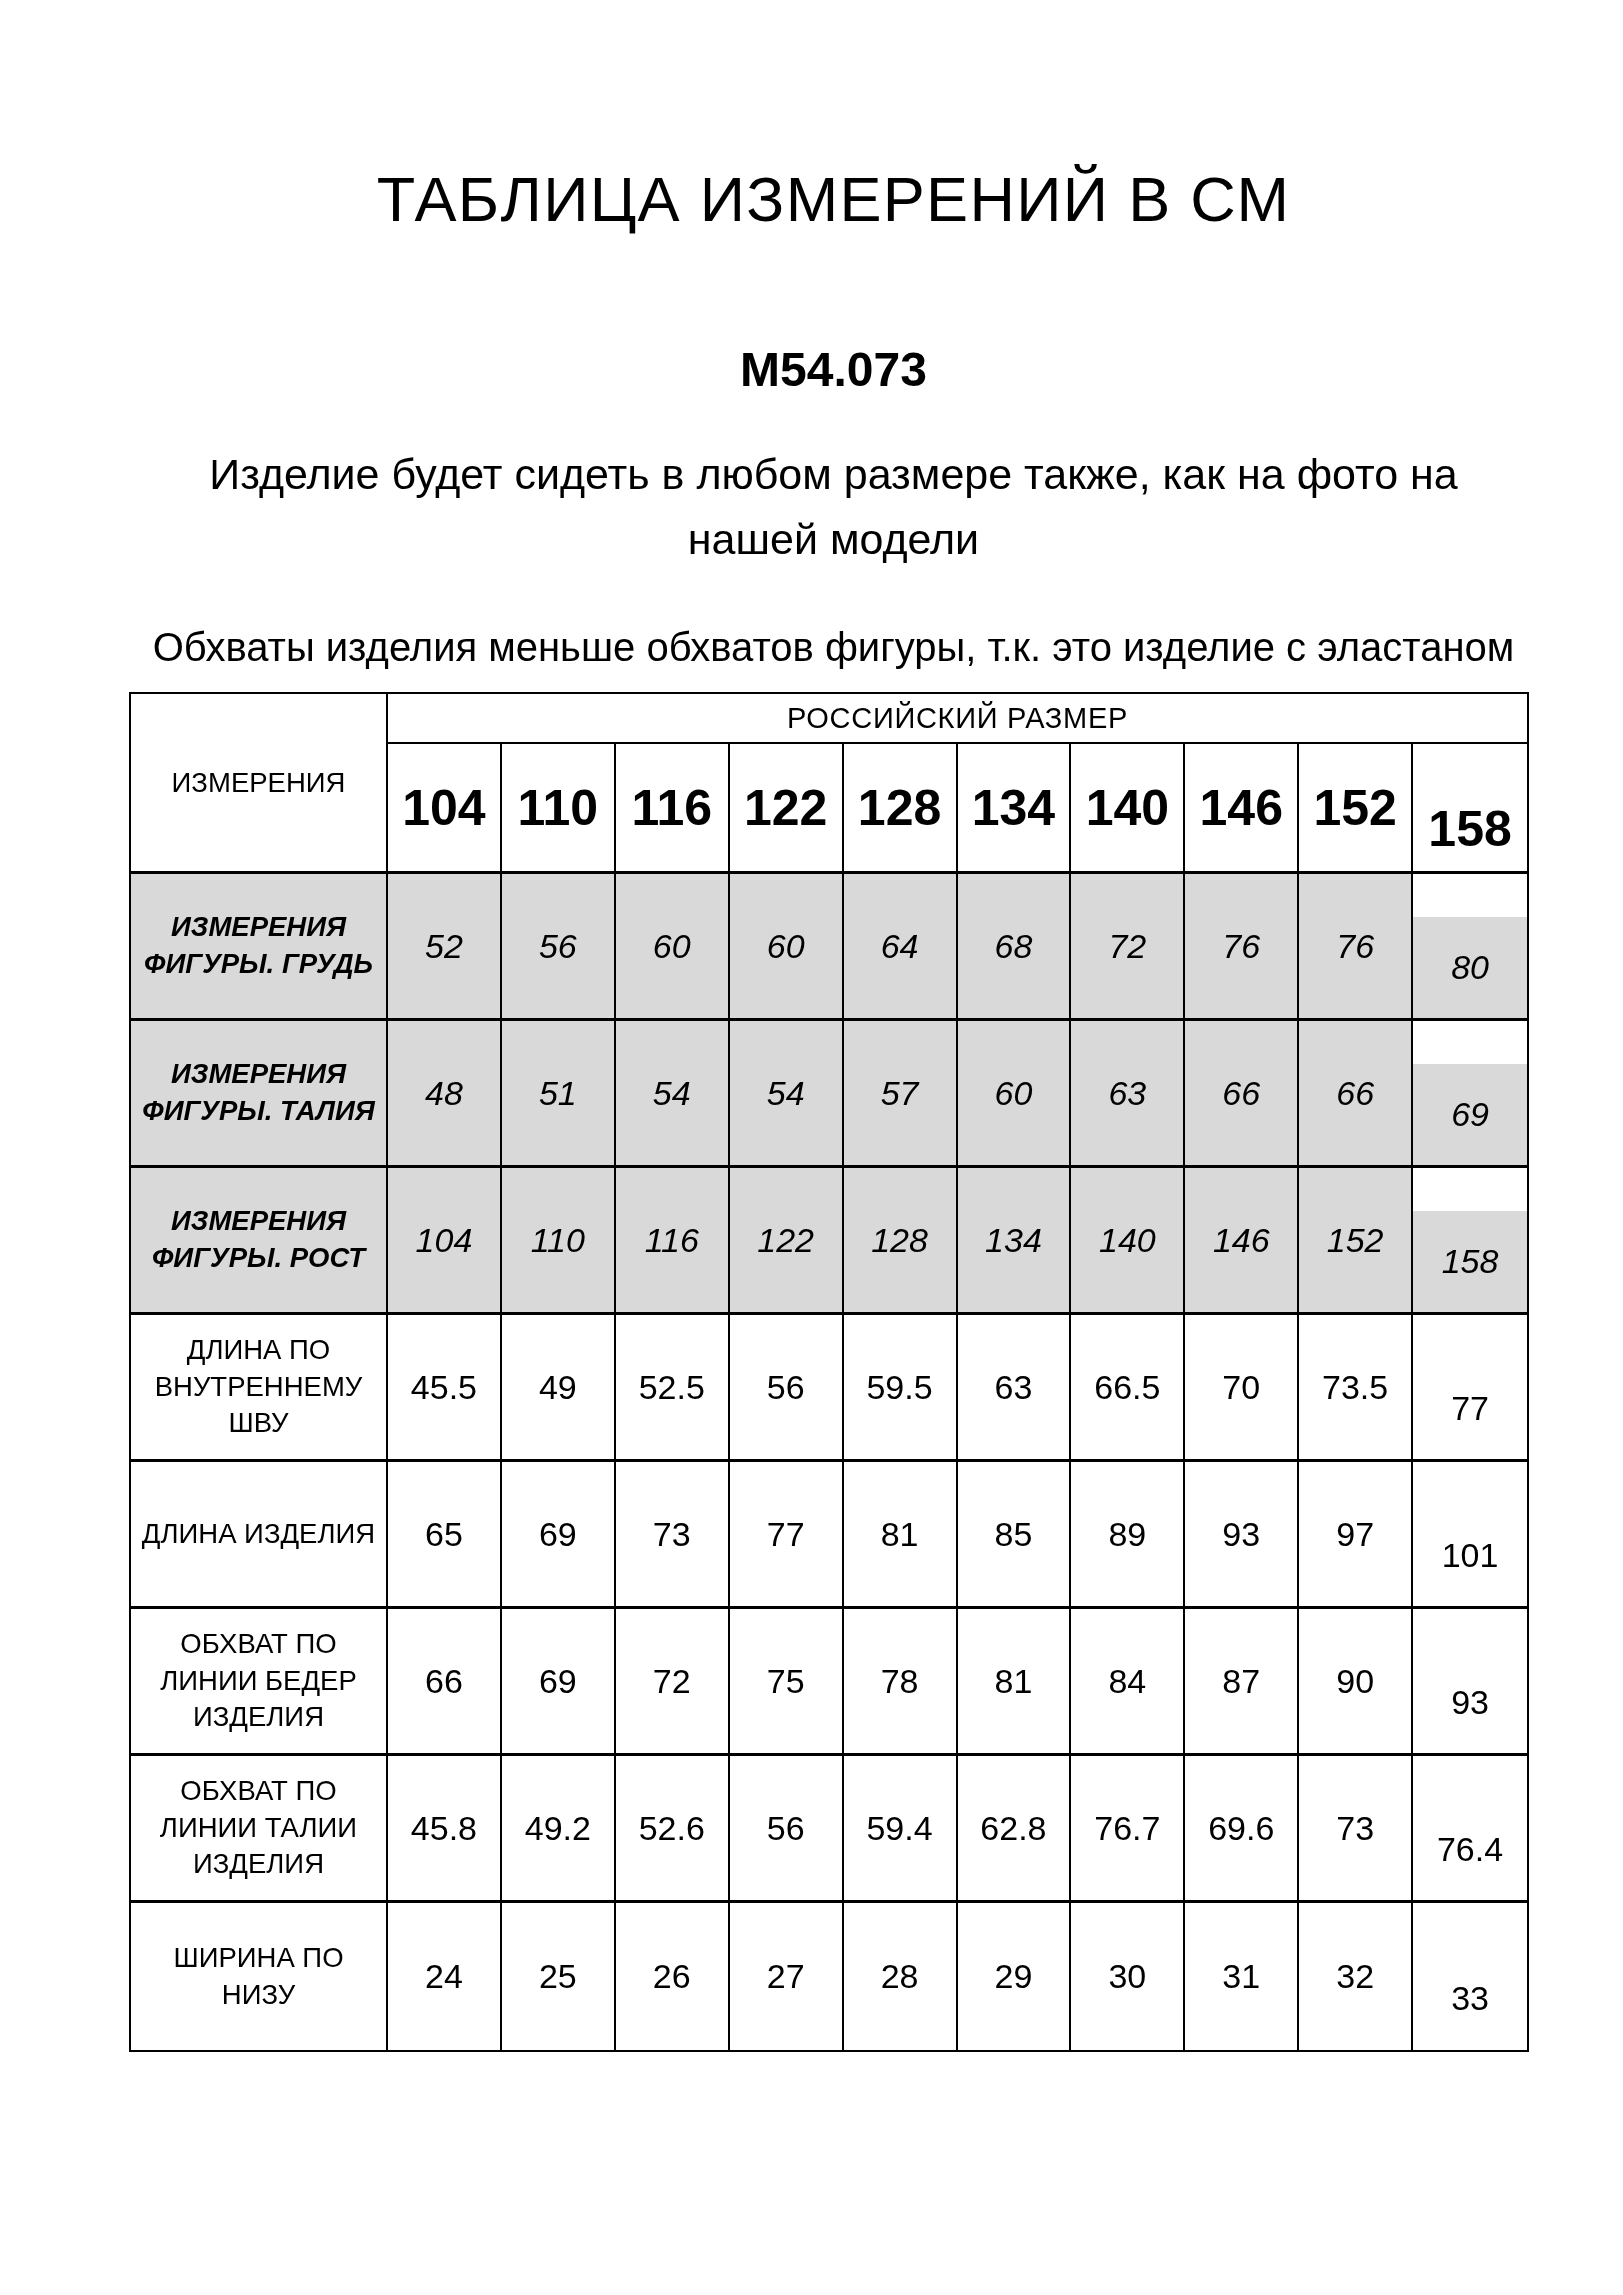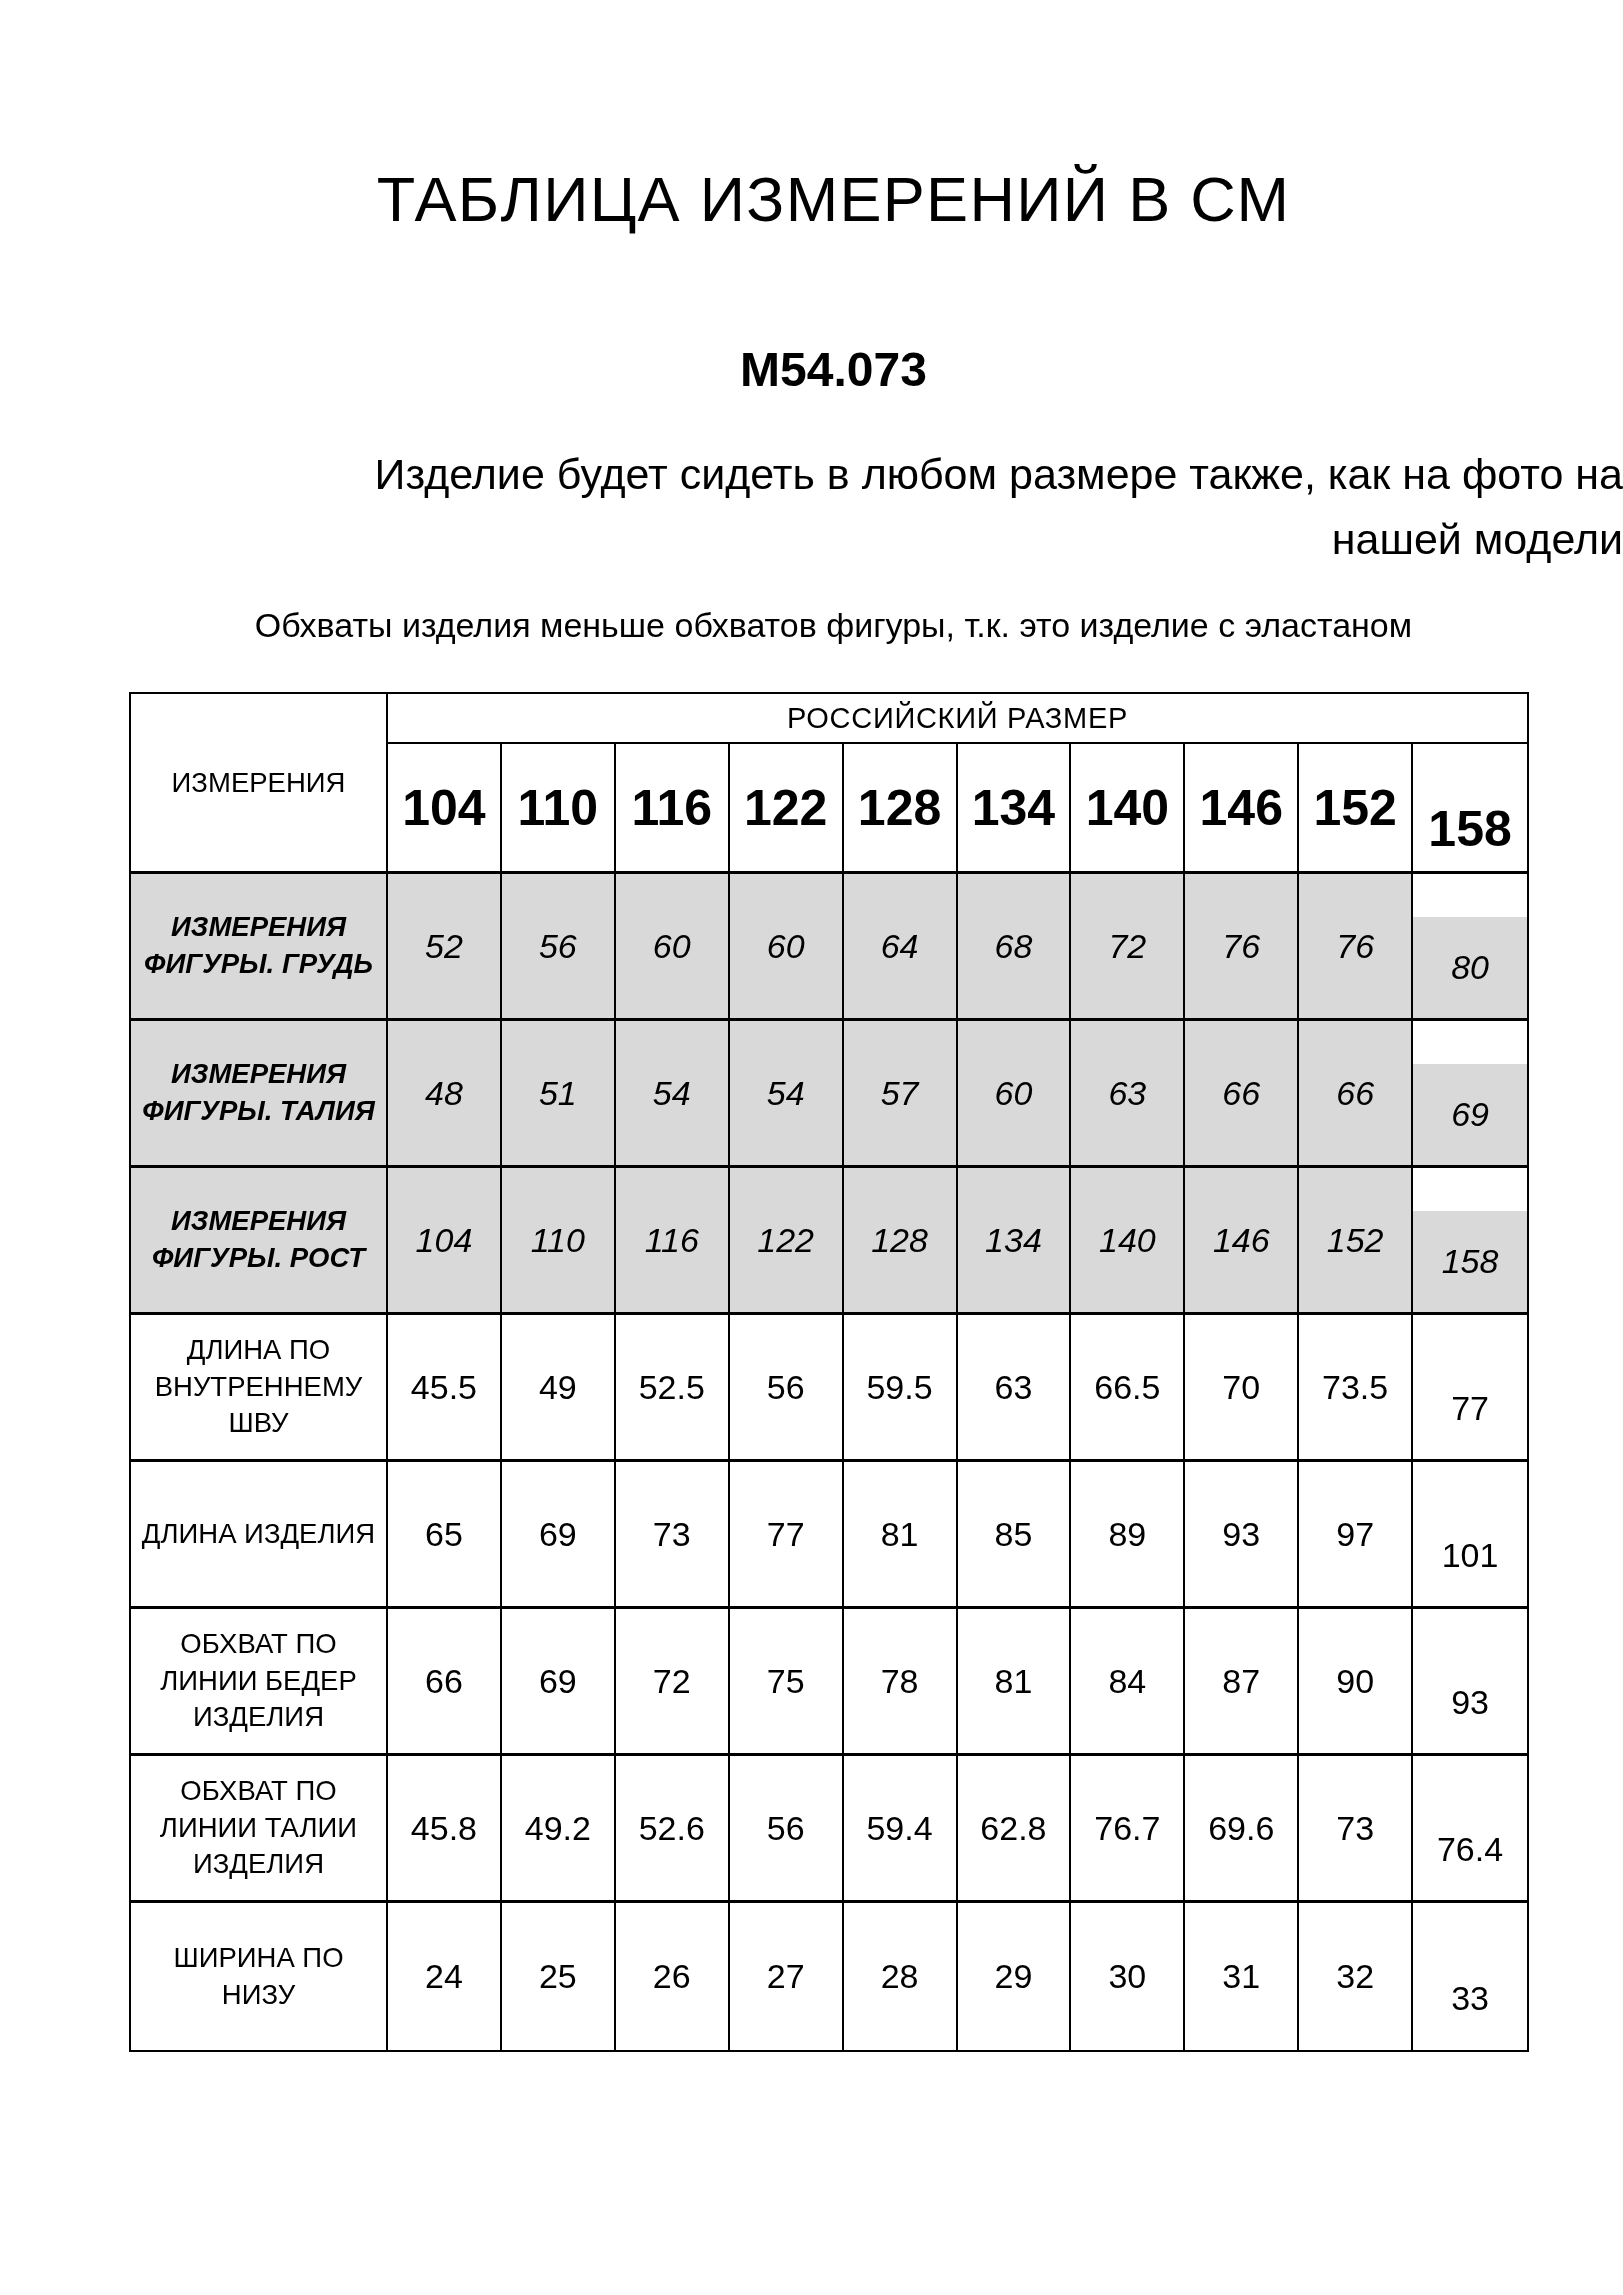--- a/index.html
+++ b/index.html
@@ -4,22 +4,22 @@
 <style>
   html,body{margin:0;padding:0;}
   body{
     width:1623px;height:2295px;position:relative;background:#ffffff;
     font-family:"Liberation Sans","DejaVu Sans",sans-serif;color:#000;
     -webkit-font-smoothing:antialiased;
   }
   .center-line{position:absolute;left:0;right:0;text-align:center;white-space:pre-line;margin-left:44px;}
   #title{top:165px;font-size:63px;font-weight:400;letter-spacing:1.3px;line-height:1.1;}
   #code{top:342px;font-size:48px;font-weight:700;}
-  #subtitle{top:442px;font-size:43px;font-weight:400;line-height:1.5;text-align:right;}
-  #note{top:606px;font-size:34px;font-weight:400;}
+  #subtitle{top:442px;font-size:43px;font-weight:400;line-height:1.5;}
+  #note{top:625px;font-size:40px;font-weight:400;}
 
   #grid{
     position:absolute;left:129px;top:692px;width:1400px;
     box-sizing:border-box;border:2.6px solid var(--border,#000);
     display:grid;
     grid-template-columns:257px repeat(10,1fr);
     grid-template-rows:50px 130px repeat(8,147px);
     background:#fff;
   }
   .c{

